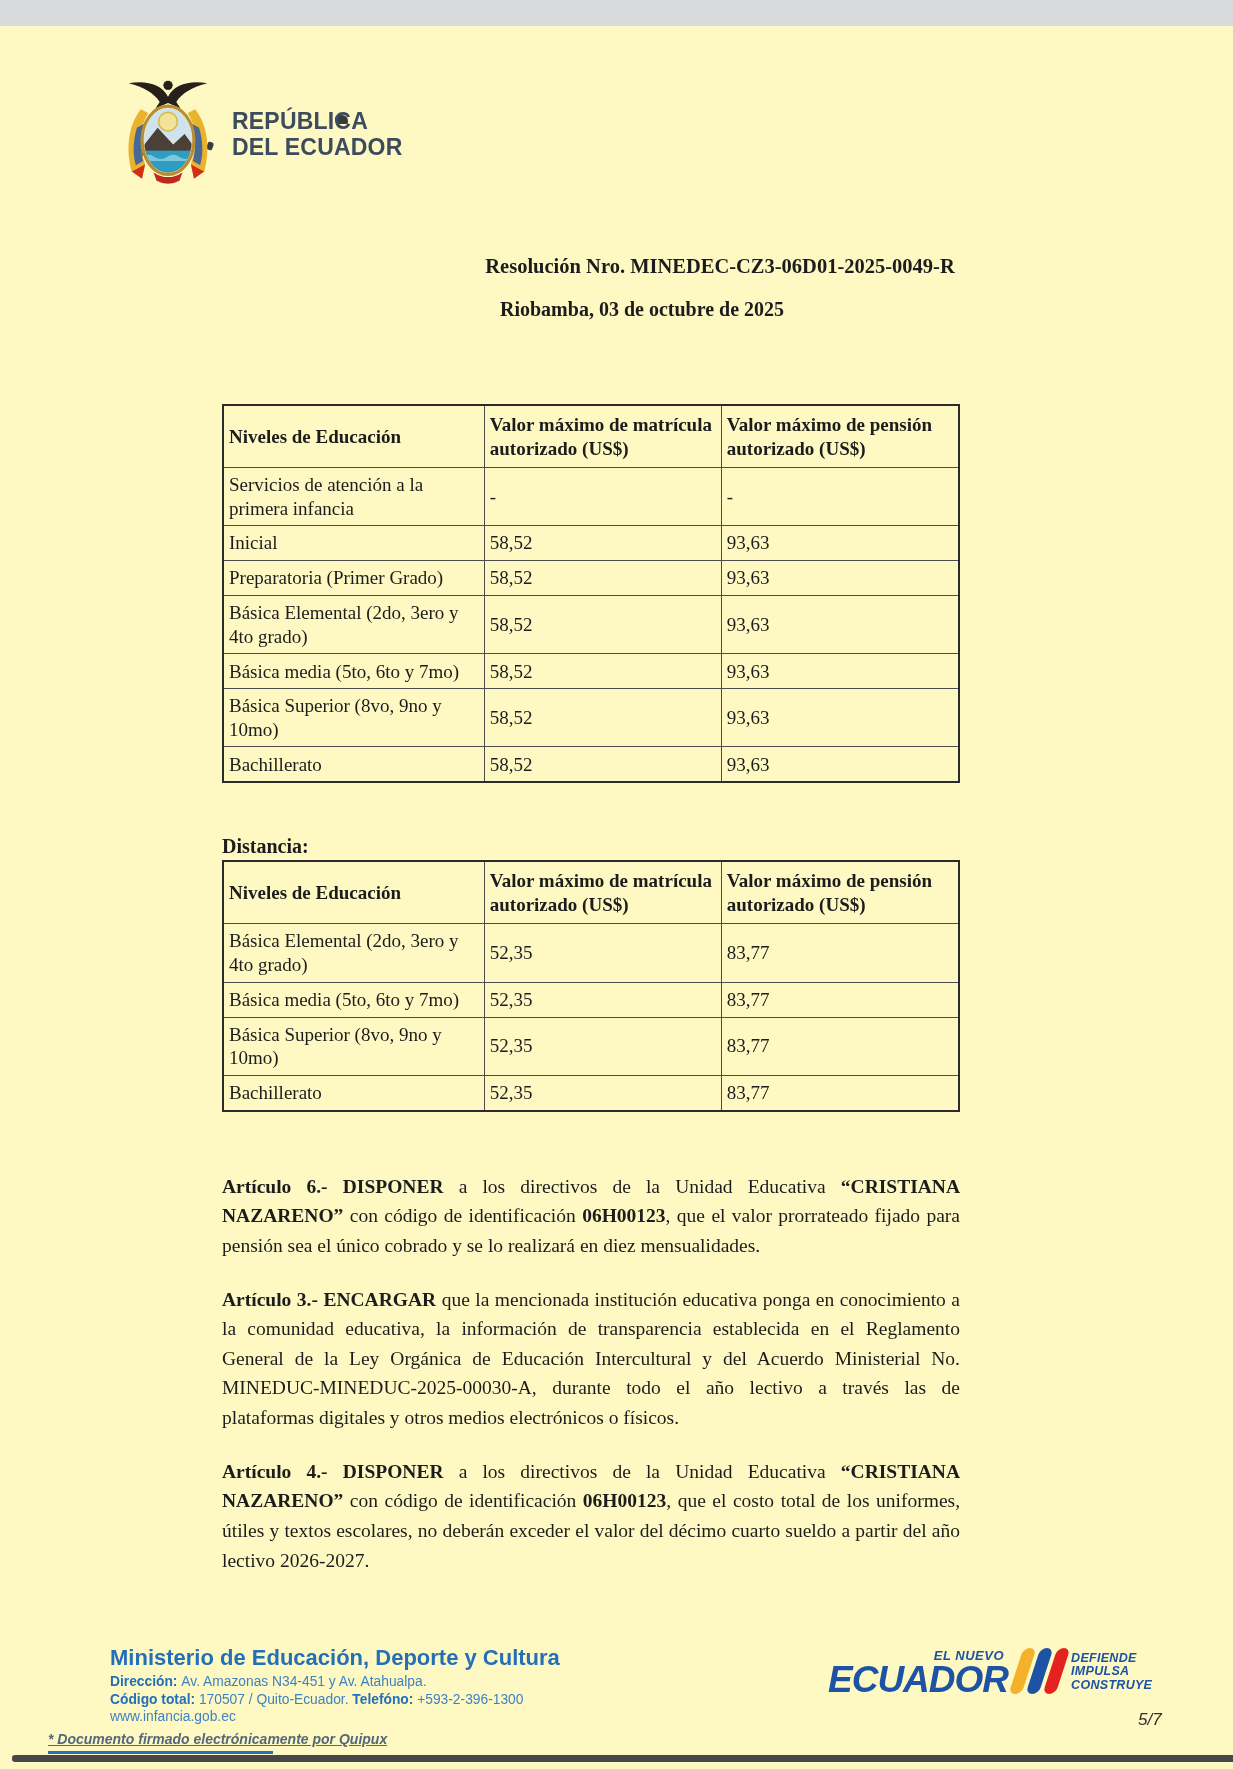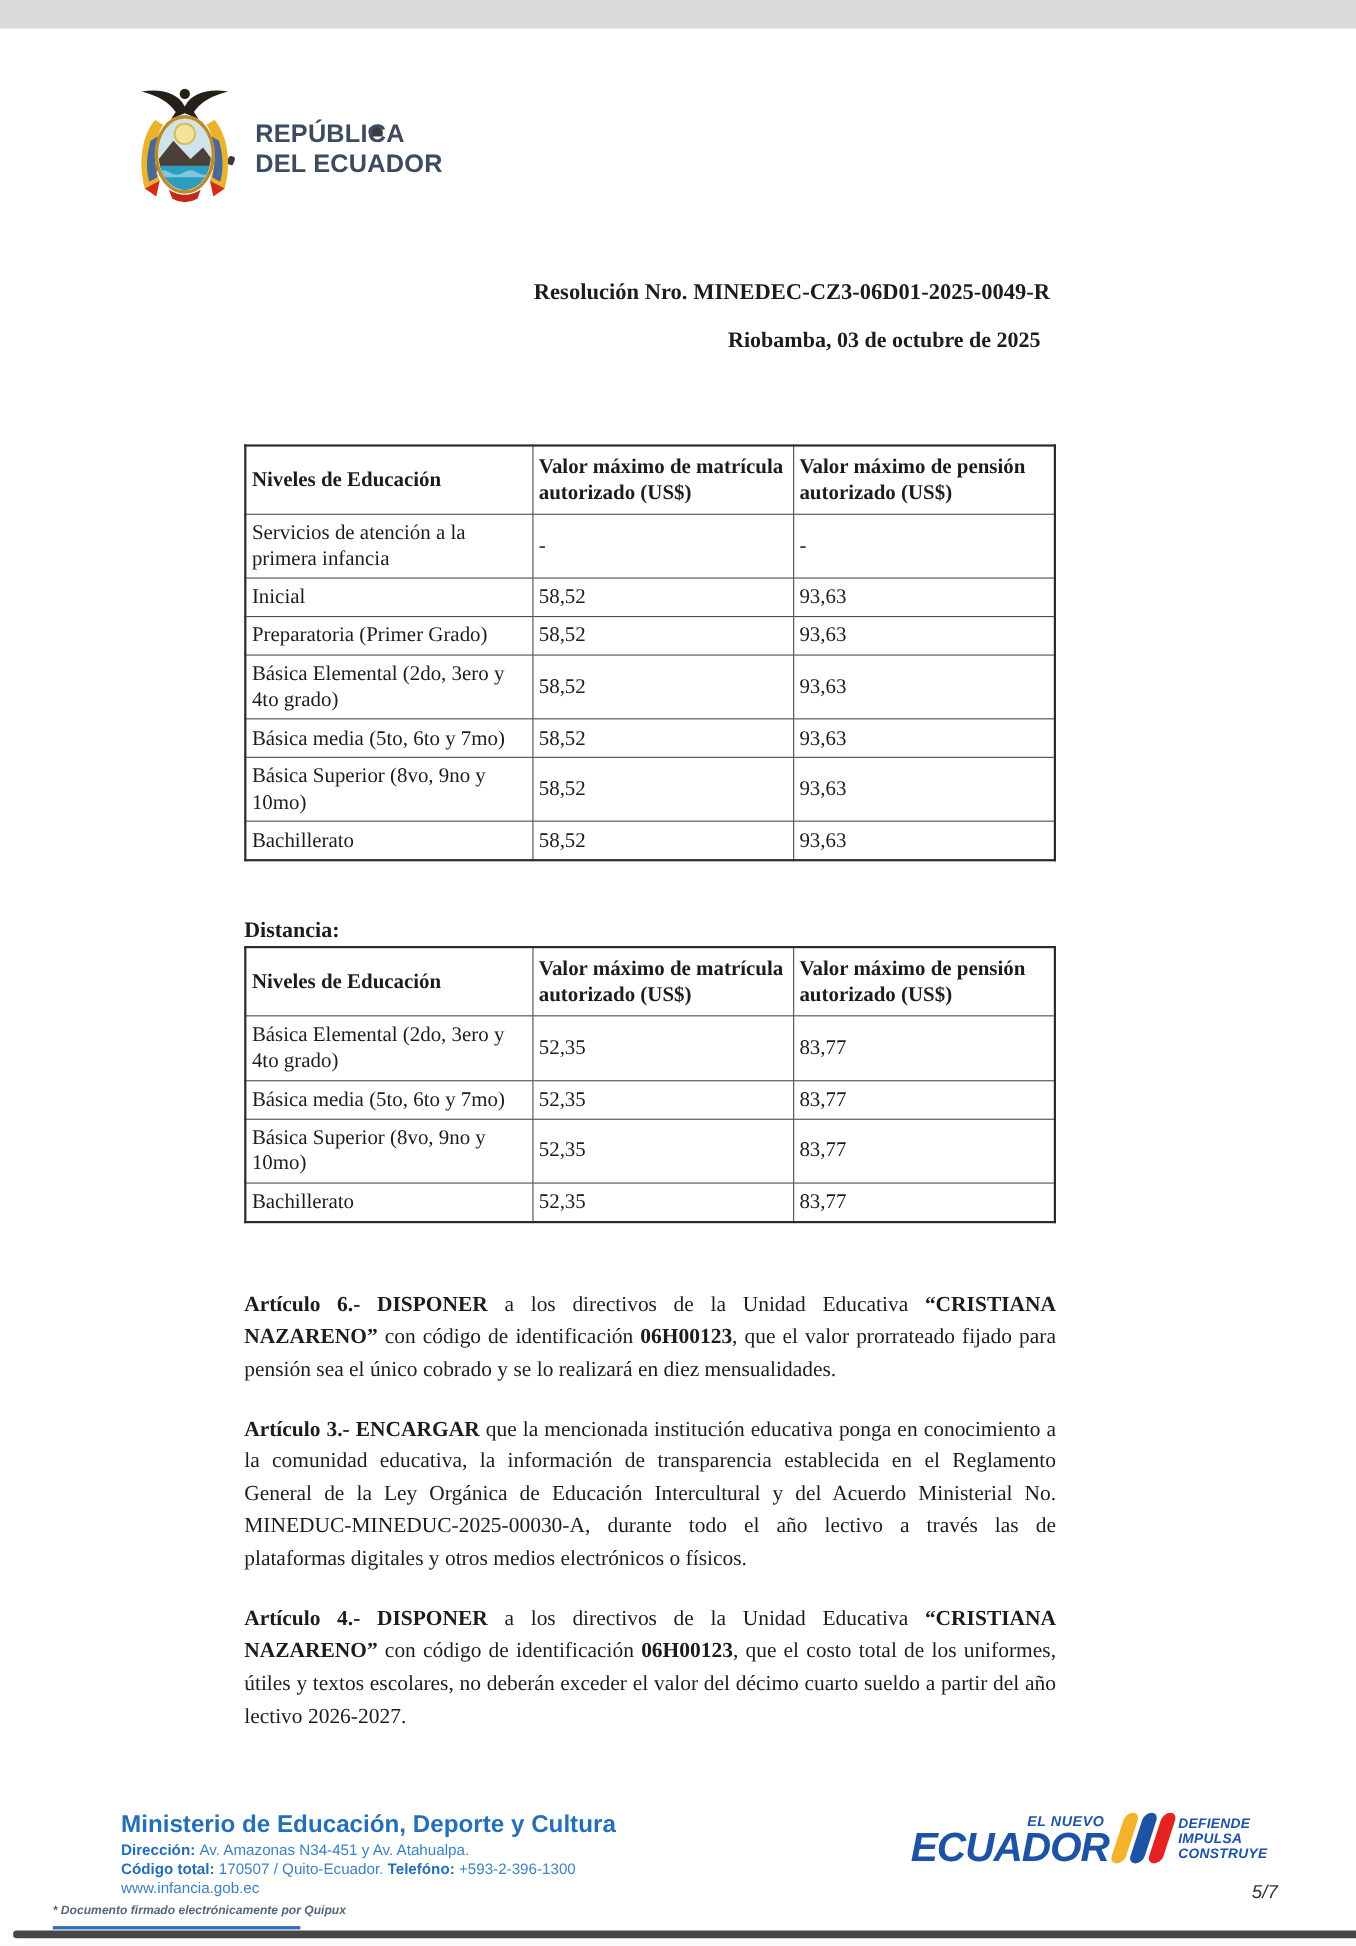--- a/index.html
+++ b/index.html
@@ -1,30 +1,30 @@
 <!DOCTYPE html>
 <html><head>
 <meta charset="utf-8">
 <style>
   html,body{margin:0;padding:0;background:#c9c9c9;}
-  .page{position:relative;width:1233px;height:1769px;margin:0 auto;background:#ffffff;
+  .page{position:relative;width:1233px;height:1769px;margin:0 auto;background:#fef9c3;
         font-family:"Liberation Serif",serif;color:#1c1c1c;overflow:hidden;}
   .scan-top-band{position:absolute;left:0;top:0;width:100%;height:26px;background:#d9dadc;}
   .scan-bottom-line{position:absolute;left:12px;right:0;top:1755px;height:7px;background:#474747;border-radius:3px 0 0 3px;}
   .ink-mark{position:absolute;background:#3a3a3a;border-radius:2px;}
   .m1{left:135px;top:150px;width:9px;height:7px;transform:rotate(-25deg);}
   .m2{left:207px;top:142px;width:6px;height:8px;transform:rotate(20deg);}
   .m3{left:335px;top:115px;width:13px;height:9px;border-radius:4px 6px 2px 4px;}
 
   
   .header-block{position:absolute;left:116px;top:76px;display:flex;align-items:center;gap:12px;}
   .org-name{font-family:"Liberation Sans",sans-serif;font-weight:bold;font-size:23px;line-height:1.14;
             color:#3c4c5e;letter-spacing:.2px;}
   .res-line{position:absolute;left:430px;top:255px;width:580px;text-align:center;font-weight:bold;font-size:20.5px;}
-  .date-line{position:absolute;left:500px;top:298px;width:446px;text-align:right;font-weight:bold;font-size:20px;}
+  .date-line{position:absolute;left:500px;top:298px;width:446px;font-weight:bold;font-size:20px;}
 
   
   .content{position:absolute;left:222px;top:404px;width:738px;}
   table.doc-table{border-collapse:collapse;width:100%;font-size:19px;border:2.5px solid #2b2b2b;table-layout:fixed;}
   table.doc-table th,table.doc-table td{border:1.2px solid #4c4c4c;text-align:left;vertical-align:middle;
        padding:5px 5px;line-height:1.24;word-wrap:break-word;}
   table.doc-table th{font-weight:bold;padding:7px 5px;}
   table.doc-table td{height:24px;}
 
   .distancia-head{margin:52px 0 2px 0;font-weight:bold;font-size:20px;}
@@ -35,21 +35,21 @@
   .para:first-of-type{margin-top:60px;}
   .b{font-weight:bold;}
 
   
   .footer-left{position:absolute;left:110px;top:1645px;font-family:"Liberation Sans",sans-serif;color:#2470b8;}
   .footer-left .f-title{font-weight:bold;font-size:22px;margin-bottom:2px;}
   .footer-left .f-line{font-size:13.8px;line-height:1.32;color:#3e82c4;}
   .footer-left .f-line .b{color:#2470b8;}
   .f-web{font-size:13.8px;color:#3e82c4;}
   .signed-note{position:absolute;left:48px;top:1731px;font-family:"Liberation Sans",sans-serif;
-               font-style:italic;font-weight:bold;font-size:11px;color:#55677a;}
+               font-style:italic;font-weight:bold;font-size:14px;color:#55677a;text-decoration:underline;}
   .signed-underline{position:absolute;left:48px;top:1751px;width:225px;height:3px;background:#2e6eb5;}
 
   .brand{position:absolute;left:828px;top:1648px;display:flex;align-items:center;font-family:"Liberation Sans",sans-serif;}
   .brand-left{text-align:right;margin-right:6px;}
   .el-nuevo{font-size:13px;font-weight:bold;font-style:italic;color:#1d52a5;letter-spacing:.5px;margin-right:4px;}
   .ecuador-word{font-size:37px;font-weight:bold;font-style:italic;color:#1d52a5;letter-spacing:-1px;line-height:.9;}
   .stripes{display:flex;gap:4px;margin:0 8px 0 2px;transform:translateY(-1px);}
   .stripe{width:13px;height:46px;border-radius:7px;transform:skewX(-18deg);}
   .slogan{font-size:12.5px;font-weight:bold;font-style:italic;color:#1d52a5;line-height:1.08;letter-spacing:.3px;}
   .page-num{position:absolute;left:1138px;top:1710px;font-family:"Liberation Sans",sans-serif;

